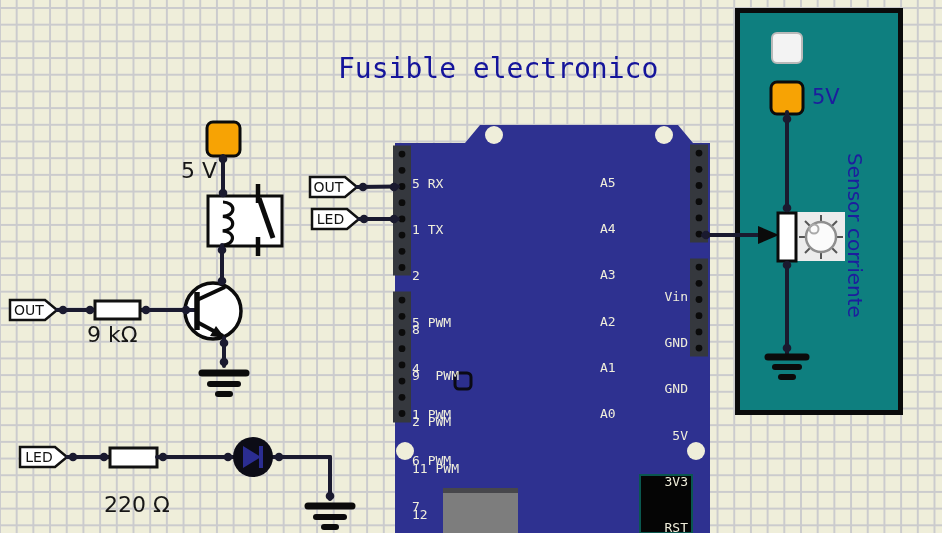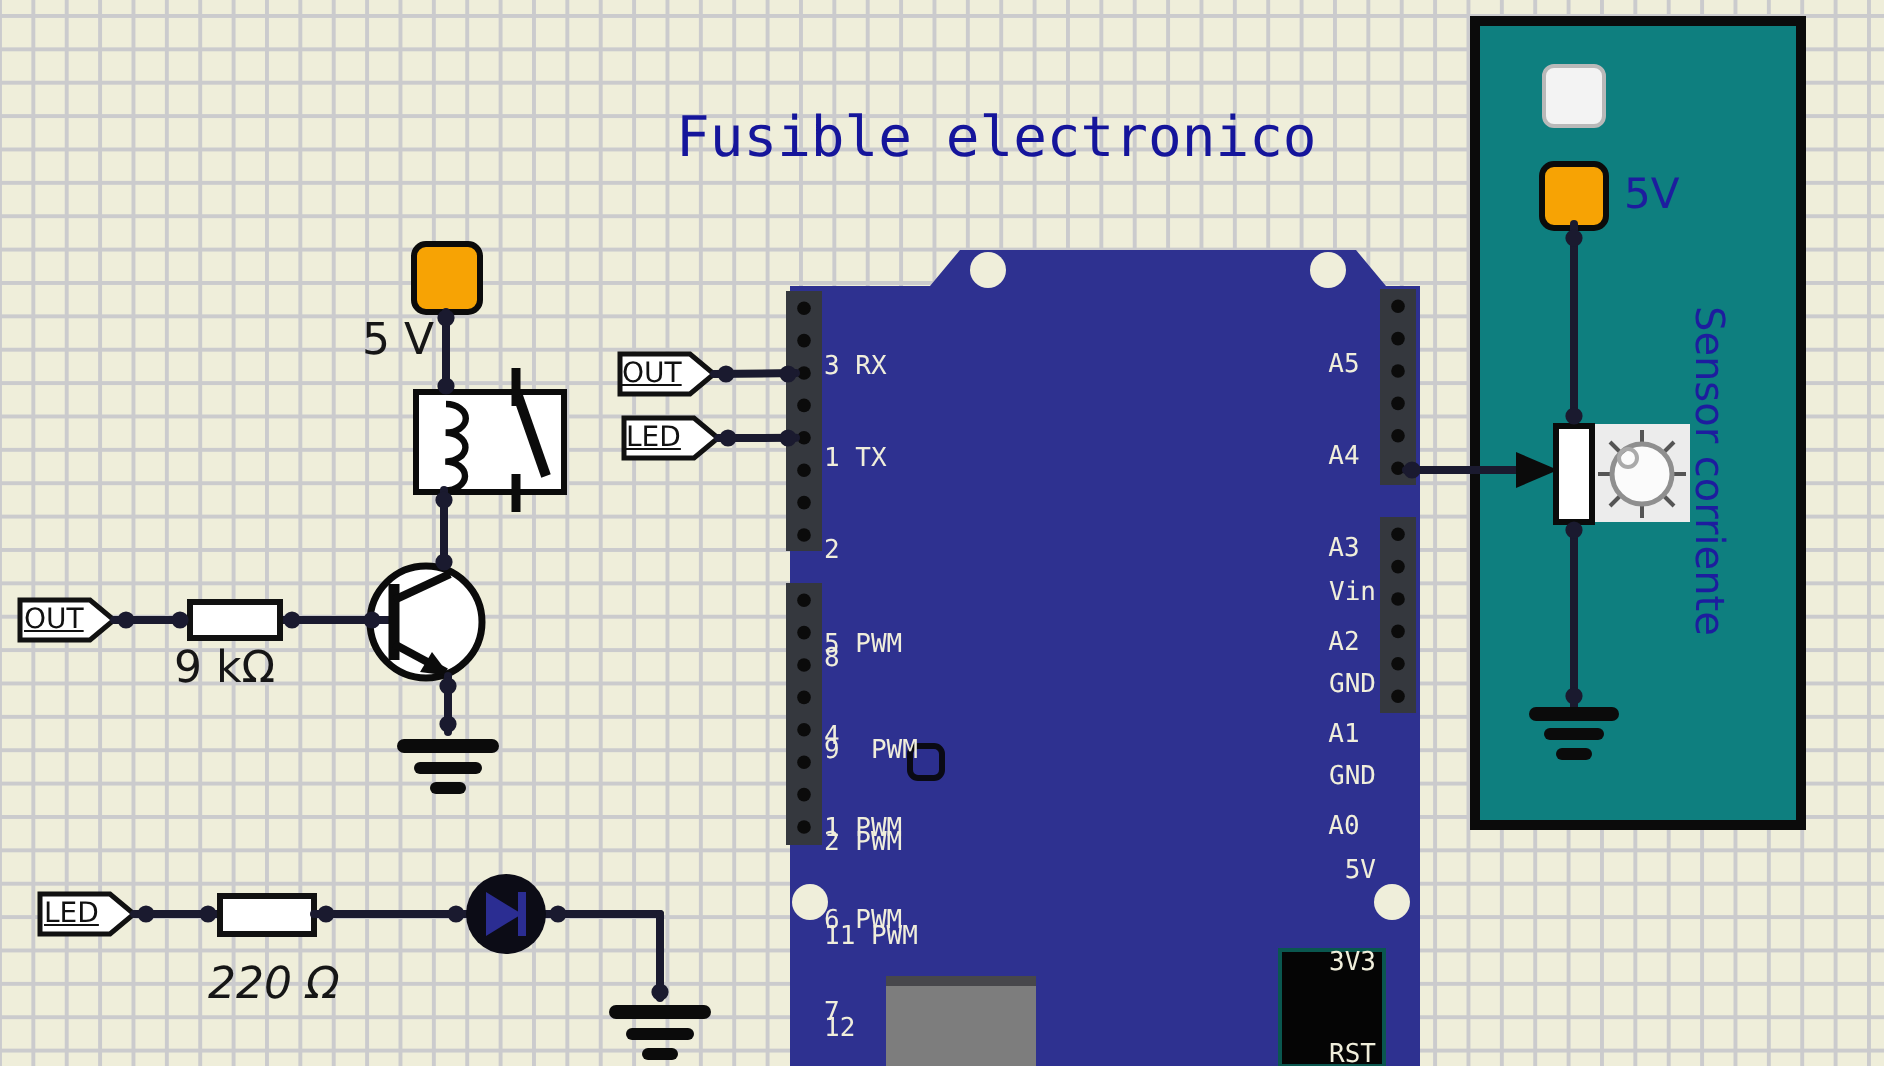--- a/index.html
+++ b/index.html
@@ -19,39 +19,39 @@
   .txt{position:absolute;z-index:3;color:#141414;}
   #page-title{
     left:338px;top:52px;
     font-family:"DejaVu Sans Mono", monospace;
     font-size:28px;color:#15159b;
     white-space:pre;
   }
   .val-label{font-size:22px;color:#161616;}
   #lbl-5v{left:181px;top:158px;}
   #lbl-1k{left:87px;top:322px;}
-  #lbl-220{left:104px;top:480px;font-style:italic;}
+  #lbl-220{left:104px;top:492px;}
   .tag-text{
     font-size:14px;color:#111;z-index:4;
-    line-height:20px;text-decoration:underline;
+    text-align:center;line-height:20px;
   }
   #tagtxt-out1{left:12px;top:300px;width:34px;}
   #tagtxt-led1{left:22px;top:447px;width:34px;}
   #tagtxt-out2{left:311px;top:177px;width:35px;}
   #tagtxt-led2{left:313px;top:209px;width:35px;}
   .pin-col{
     position:absolute;z-index:3;
     font-family:"DejaVu Sans Mono", monospace;
     font-size:13px;color:#f0eedb;
     white-space:pre;
   }
   .pin-col div{height:16.2px;line-height:16.2px;}
   #pins-left-upper{left:412px;top:146px;}
   #pins-left-lower{left:412px;top:292px;}
-  #pins-right-upper{left:628px;top:145px;width:88px;text-align:center;}
+  #pins-right-upper{left:600px;top:145px;width:88px;text-align:left;}
   #pins-right-lower{left:600px;top:259px;width:88px;text-align:right;}
   #panel-5v{left:812px;top:85px;font-size:21px;color:#1d1d9e;z-index:3;}
   #panel-vtext{
     left:843px;top:153px;z-index:3;
     writing-mode:vertical-rl;
     font-size:20px;color:#1d1d9e;
     white-space:pre;
   }
 </style>
 </head>
@@ -222,21 +222,21 @@
   <div class="txt val-label" id="lbl-5v">5 V</div>
   <div class="txt val-label" id="lbl-1k">9 kΩ</div>
   <div class="txt val-label" id="lbl-220">220 Ω</div>
 
   <div class="txt tag-text" id="tagtxt-out1">OUT</div>
   <div class="txt tag-text" id="tagtxt-led1">LED</div>
   <div class="txt tag-text" id="tagtxt-out2">OUT</div>
   <div class="txt tag-text" id="tagtxt-led2">LED</div>
 
   <div class="pin-col" id="pins-left-upper">
-    <div>3 RX</div>
+    <div>5 RX</div>
     <div>1 TX</div>
     <div>2</div>
     <div>5 PWM</div>
     <div>4</div>
     <div>1 PWM</div>
     <div>6 PWM</div>
     <div>7</div>
   </div>
 
   <div class="pin-col" id="pins-left-lower">

